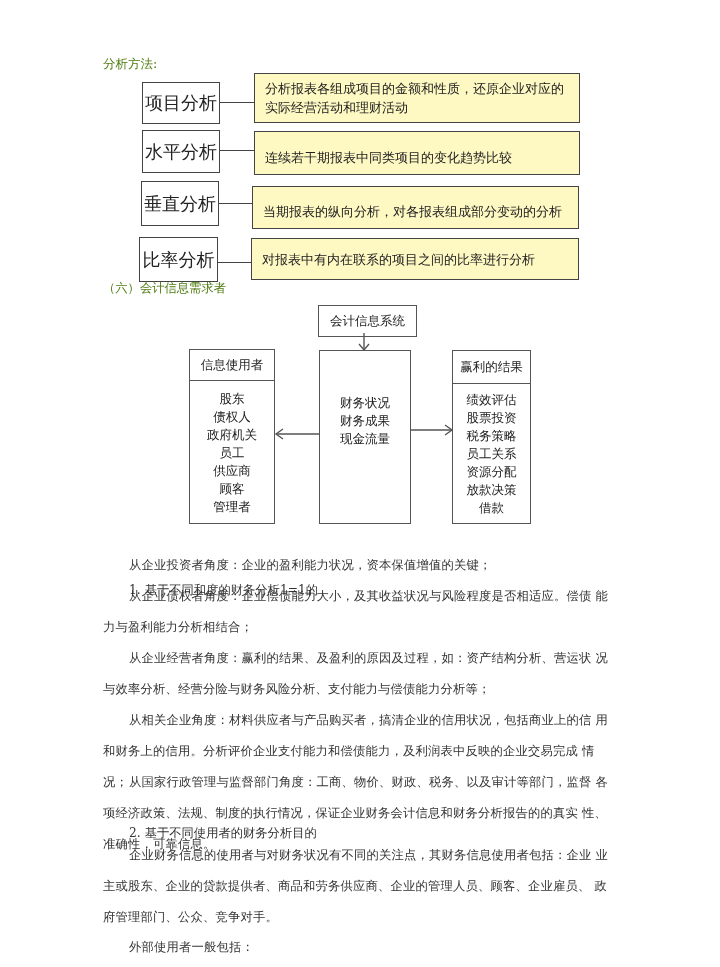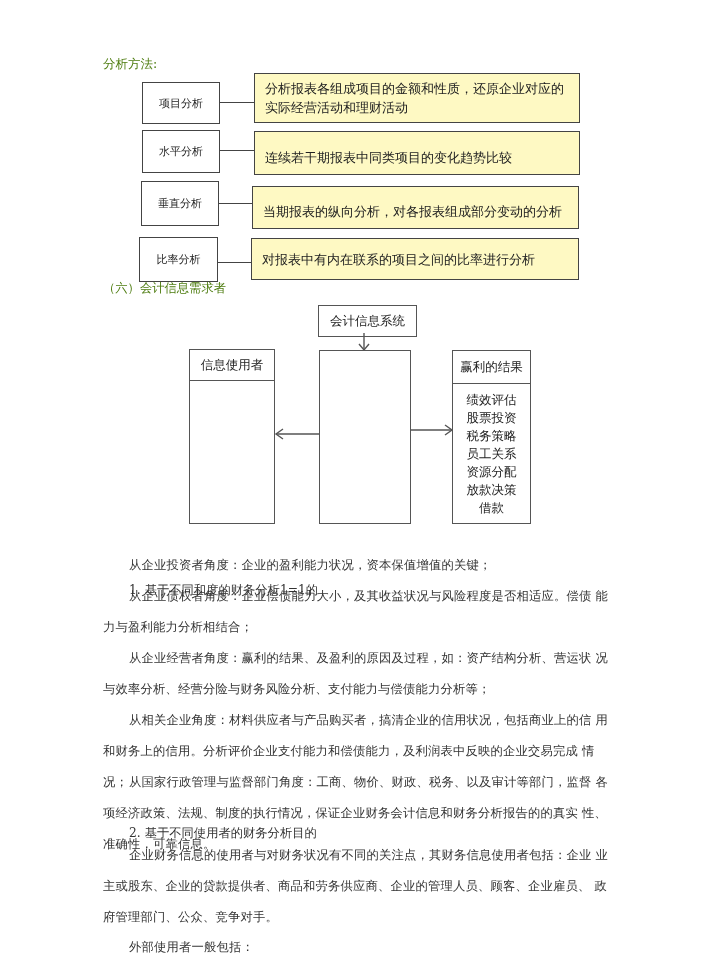--- a/index.html
+++ b/index.html
@@ -8,21 +8,21 @@
       font-family: "DejaVu Serif", "Liberation Serif", serif;
       color: #222;
     }
     .abs { position: absolute; }
     .serif-text { font-family: "DejaVu Serif", "Liberation Serif", serif; font-size: 12.5px; color: #4d7c0f; }
 
     
     .method-label {
       position: absolute; border: 1.5px solid #444; background: #fff;
       display: flex; align-items: center; justify-content: center;
-      font-family: "DejaVu Sans", "Liberation Sans", sans-serif; font-size: 11px; color: #222;
+      font-family: "DejaVu Sans", "Liberation Sans", sans-serif; font-size: 18px; color: #222;
       box-sizing: border-box;
     }
     .method-desc {
       position: absolute; border: 1.5px solid #444; background: #fef9c3;
       display: flex; align-items: center; padding: 0 10px;
       font-family: "DejaVu Sans", "Liberation Sans", sans-serif; font-size: 13px; color: #222;
       box-sizing: border-box; line-height: 19px;
     }
     .connector { position: absolute; height: 0; border-top: 1.5px solid #444; }
 
@@ -112,23 +112,37 @@
     <polyline points="103,129 96,134 103,139" fill="none" stroke="#555" stroke-width="1.4"></polyline>
 
     <line x1="231" y1="130" x2="272" y2="130" stroke="#555" stroke-width="1.4"></line>
     <polyline points="265,125 272,130 265,135" fill="none" stroke="#555" stroke-width="1.4"></polyline>
   </svg>
 
   <div class="fbox" style="left:189px; top:349px; width:86px; height:175px;">
     <div class="head" style="height:30px;">
       <span>信息使用者</span>
     </div>
+    <div class="body" style="height:143px;">
+      <span>股东</span>
+      <span>债权人</span>
+      <span>政府机关</span>
+      <span>员工</span>
+      <span>供应商</span>
+      <span>顾客</span>
+      <span>管理者</span>
+    </div>
   </div>
 
   <div class="fbox" style="left:319px; top:350px; width:92px; height:174px;">
+    <div class="body" style="height:140px;">
+      <span>财务状况</span>
+      <span>财务成果</span>
+      <span>现金流量</span>
+    </div>
   </div>
 
   <div class="fbox" style="left:452px; top:350px; width:79px; height:174px;">
     <div class="head" style="height:32px;">
       <span>赢利的结果</span>
     </div>
     <div class="body" style="height:140px;">
       <span>绩效评估</span>
       <span>股票投资</span>
       <span>税务策略</span>

